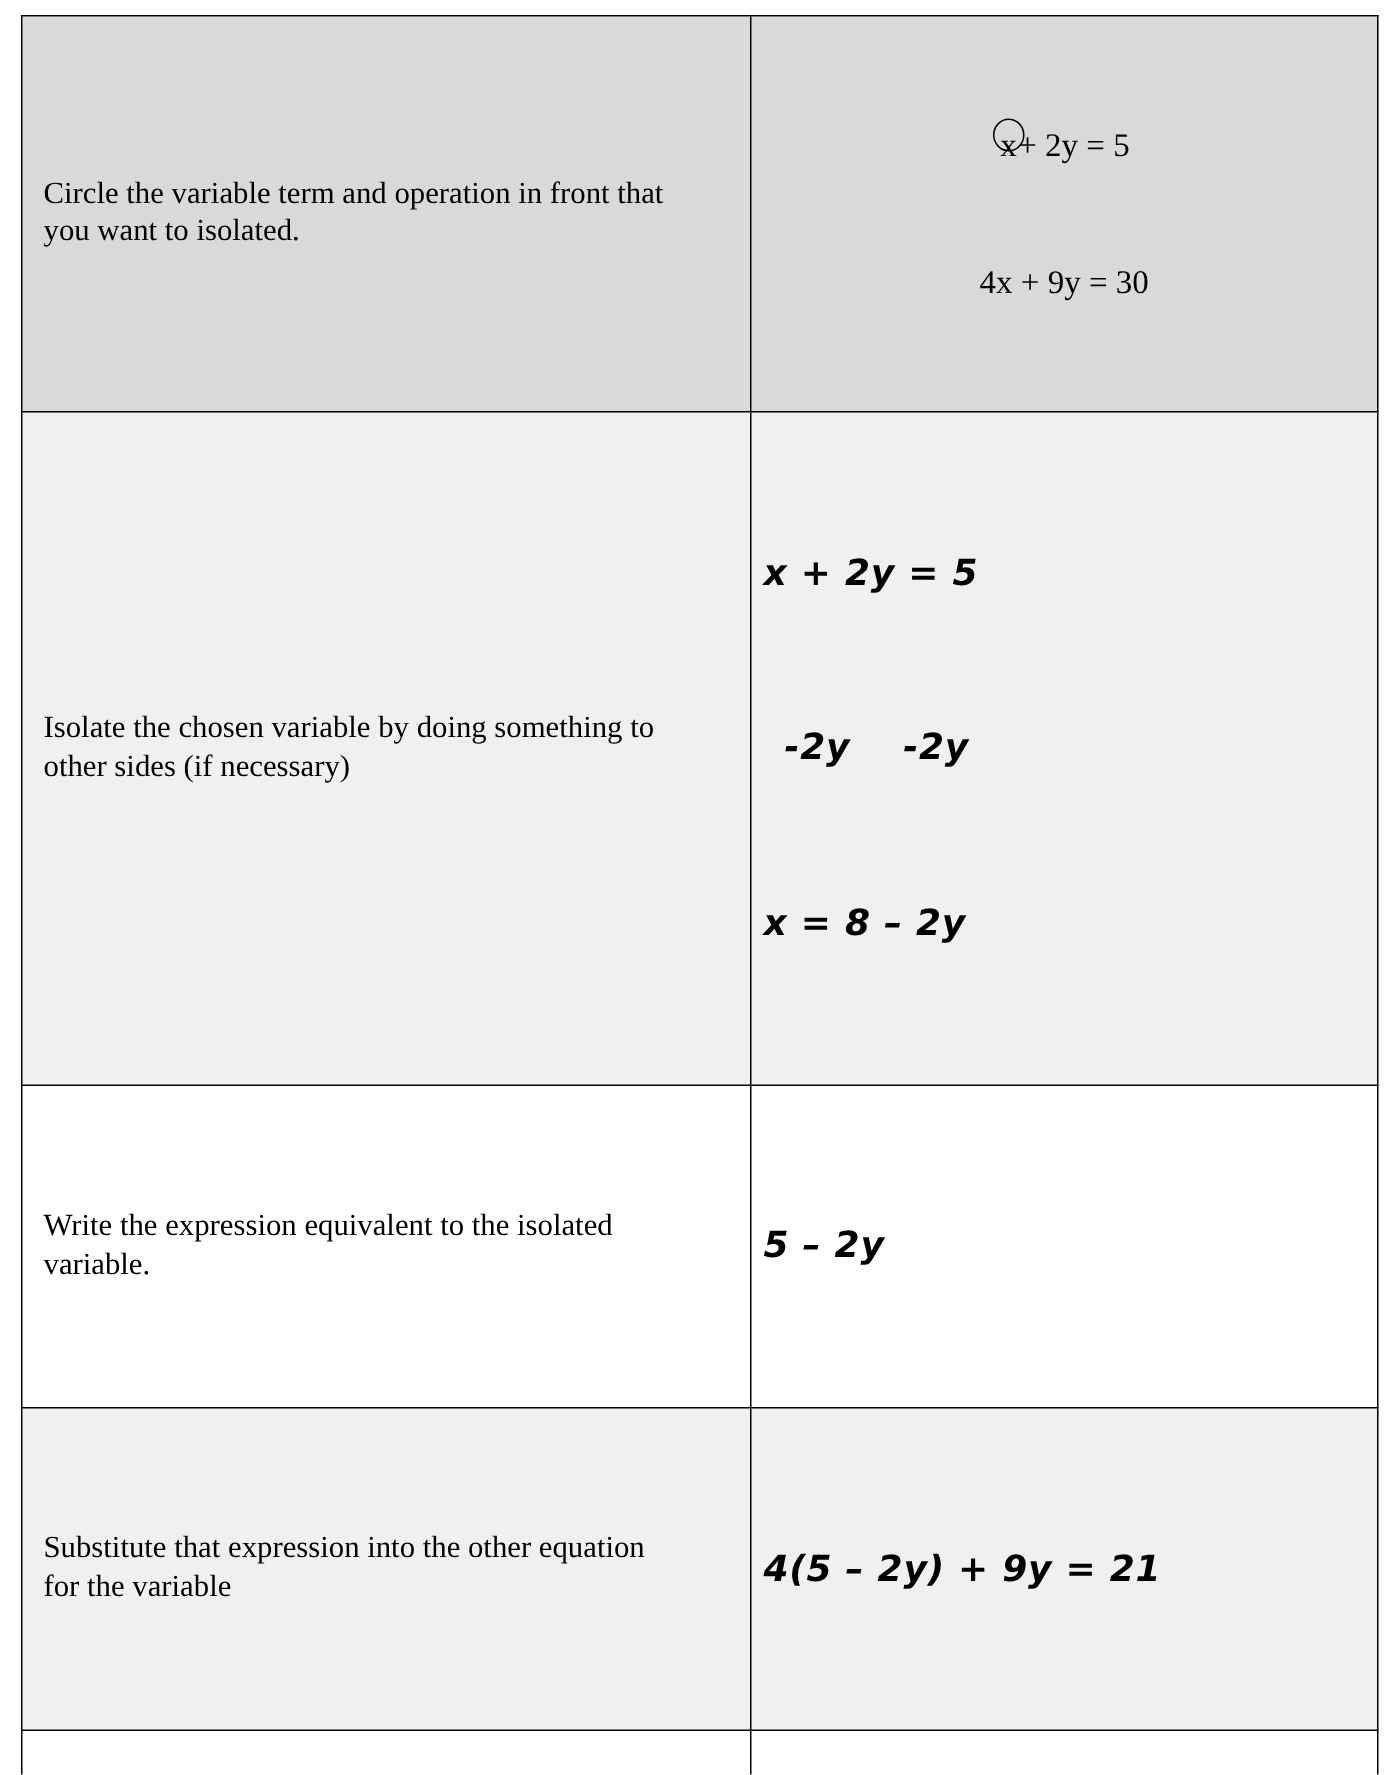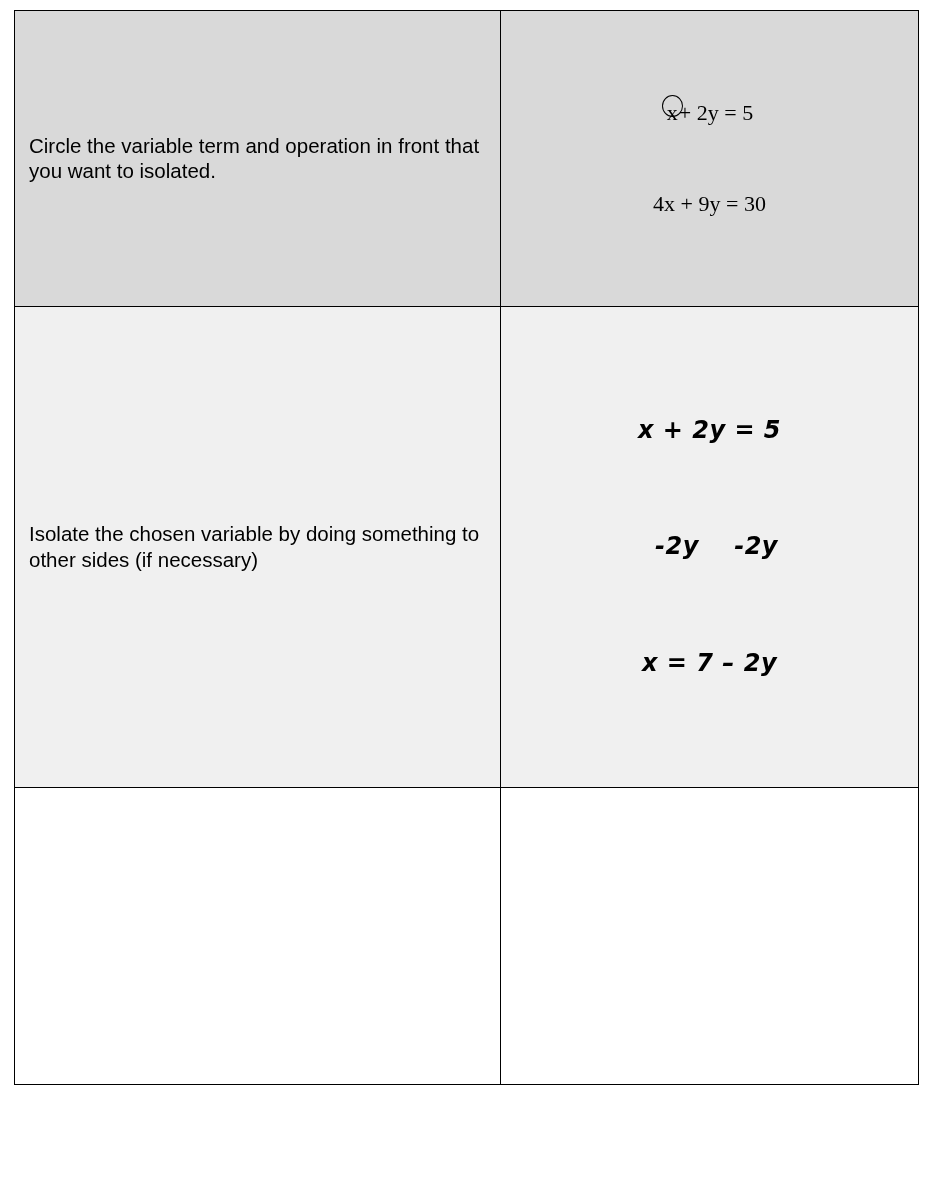--- a/index.html
+++ b/index.html
@@ -35,53 +35,52 @@
     border: 1.6px solid #000000;
     padding: 0;
     vertical-align: middle;
   }
 
   col.c-prompt { width: 486px; }
   col.c-work   { width: 418px; }
 
   
   .prompt {
-    font-family: Liberation Sans, sans-serif;
+    font-family: Liberation Serif, serif;
     font-size: 20.5px;
     line-height: 1.26;
     padding: 8px 10px 8px 14px;
     text-align: left;
   }
   .prompt .line { display: block; }
 
   
   .work {
     font-family: "DejaVu Sans", sans-serif;
     font-size: 24px;
     font-style: italic;
     font-weight: 600;
     letter-spacing: 0.5px;
     line-height: 1.62;
-    text-align: center;
-    padding: 26px 8px;
+    padding: 10px 8px;
     white-space: pre;
   }
   .work .wline { display: block; }
   .work .wline.indent-a { padding-left: 14px; }
 
   
   .typed {
     font-family: "Liberation Serif", serif;
     font-size: 22px;
     font-style: normal;
     font-weight: normal;
     letter-spacing: 0;
     line-height: 1.38;
     text-align: center;
-    padding: 26px 8px;
+    padding: 10px 8px;
     white-space: pre;
   }
   .typed .wline { display: block; }
 
   .circled-var {
     position: relative;
     display: inline-block;
     padding: 0 1px;
   }
   .circled-var .ring {
@@ -142,26 +141,52 @@
         <td class="shade-light row-h2 mid">
           <div class="prompt">
             <span class="line">Isolate the chosen variable by doing something to</span>
             <span class="line">other sides (if necessary)</span>
           </div>
         </td>
         <td class="shade-light row-h2 mid">
           <div class="work">
             <span class="wline">x + 2y = 5</span>
             <span class="wline indent-a">-2y    -2y</span>
-            <span class="wline">x = 7 – 2y</span>
-          </div>
-        </td>
-      </tr>
-
-
+            <span class="wline">x = 8 – 2y</span>
+          </div>
+        </td>
+      </tr>
+
+      <tr>
+        <td class="shade-none row-h3 mid">
+          <div class="prompt">
+            <span class="line">Write the expression equivalent to the isolated</span>
+            <span class="line">variable.</span>
+          </div>
+        </td>
+        <td class="shade-none row-h3 mid">
+          <div class="work">
+            <span class="wline">5 – 2y</span>
+          </div>
+        </td>
+      </tr>
+
+      <tr>
+        <td class="shade-light row-h4 mid">
+          <div class="prompt">
+            <span class="line">Substitute that expression into the other equation</span>
+            <span class="line">for the variable</span>
+          </div>
+        </td>
+        <td class="shade-light row-h4 mid">
+          <div class="work">
+            <span class="wline">4(5 – 2y) + 9y = 21</span>
+          </div>
+        </td>
+      </tr>
 
       <tr>
         <td class="shade-none tall-solve-new" style="vertical-align: middle;">
           
         </td>
         <td class="shade-none tall-solve-new topalign">
           <div class="work">
             
             
             

